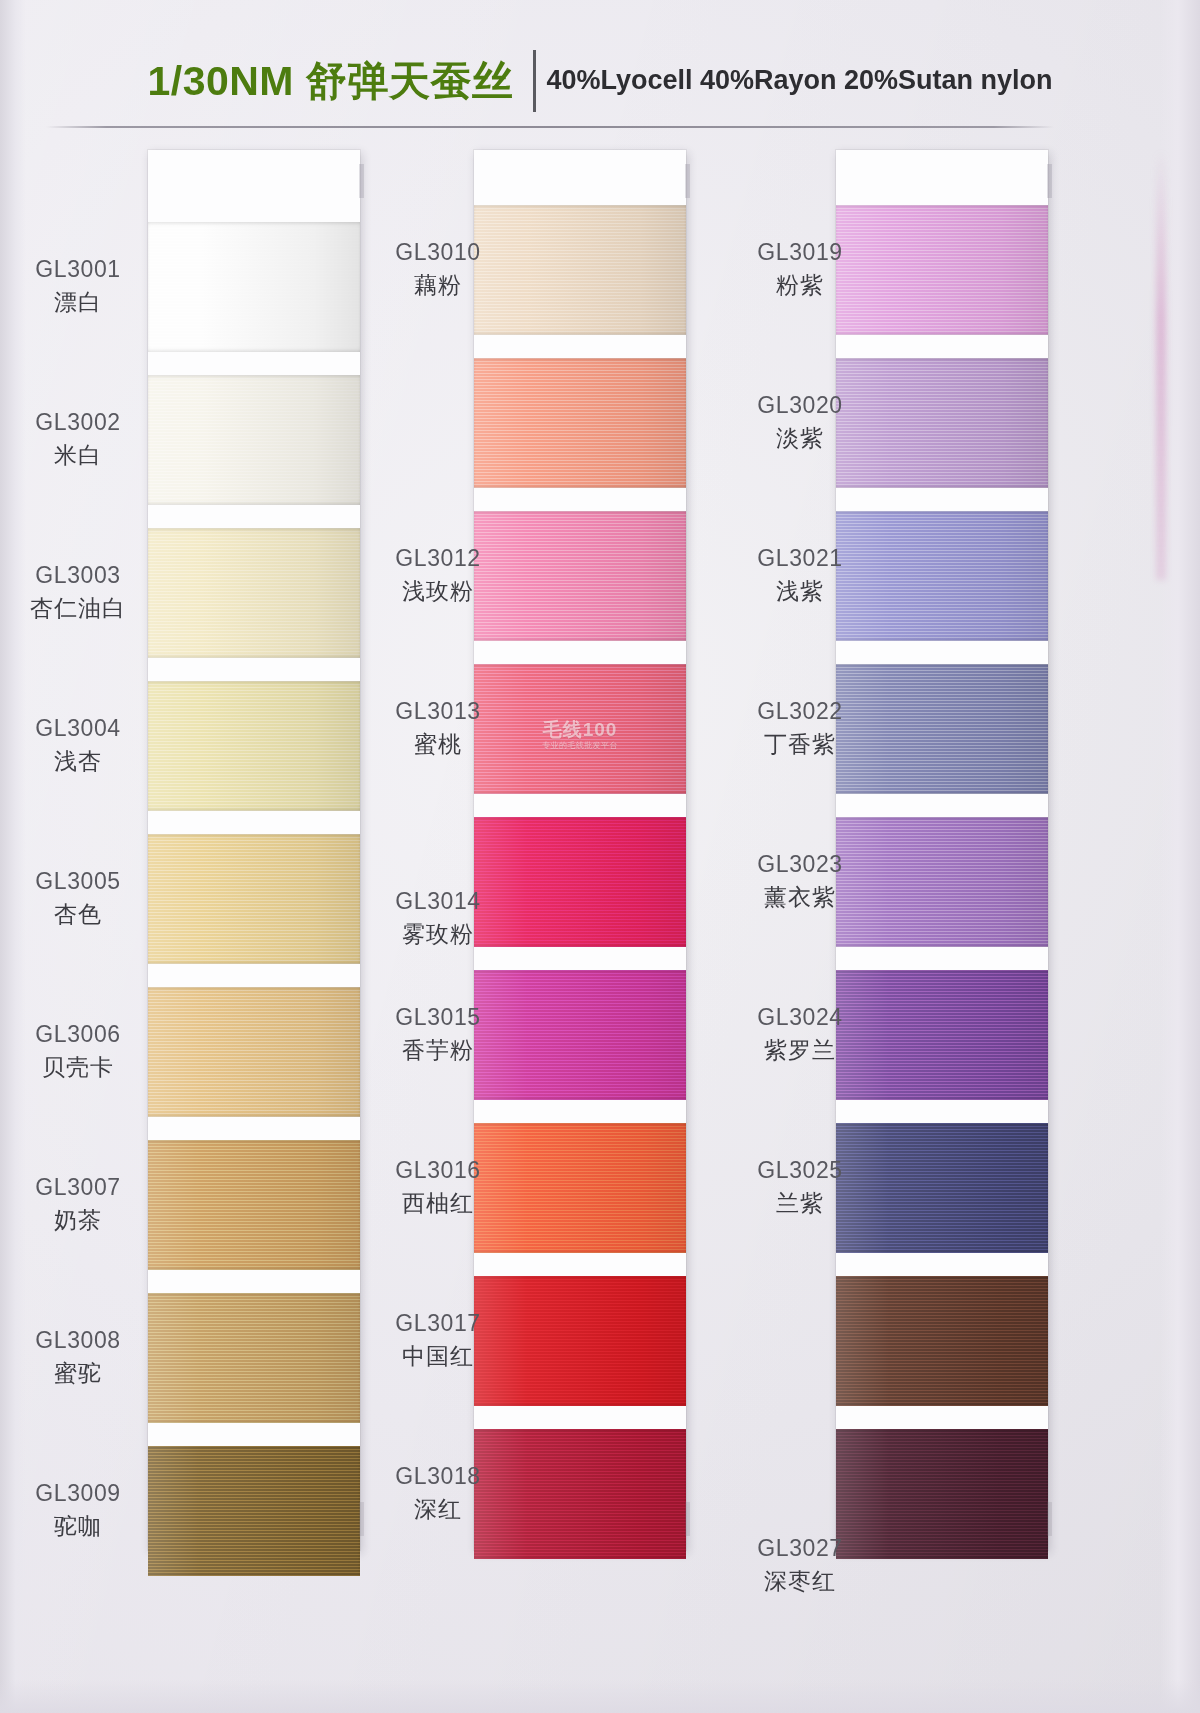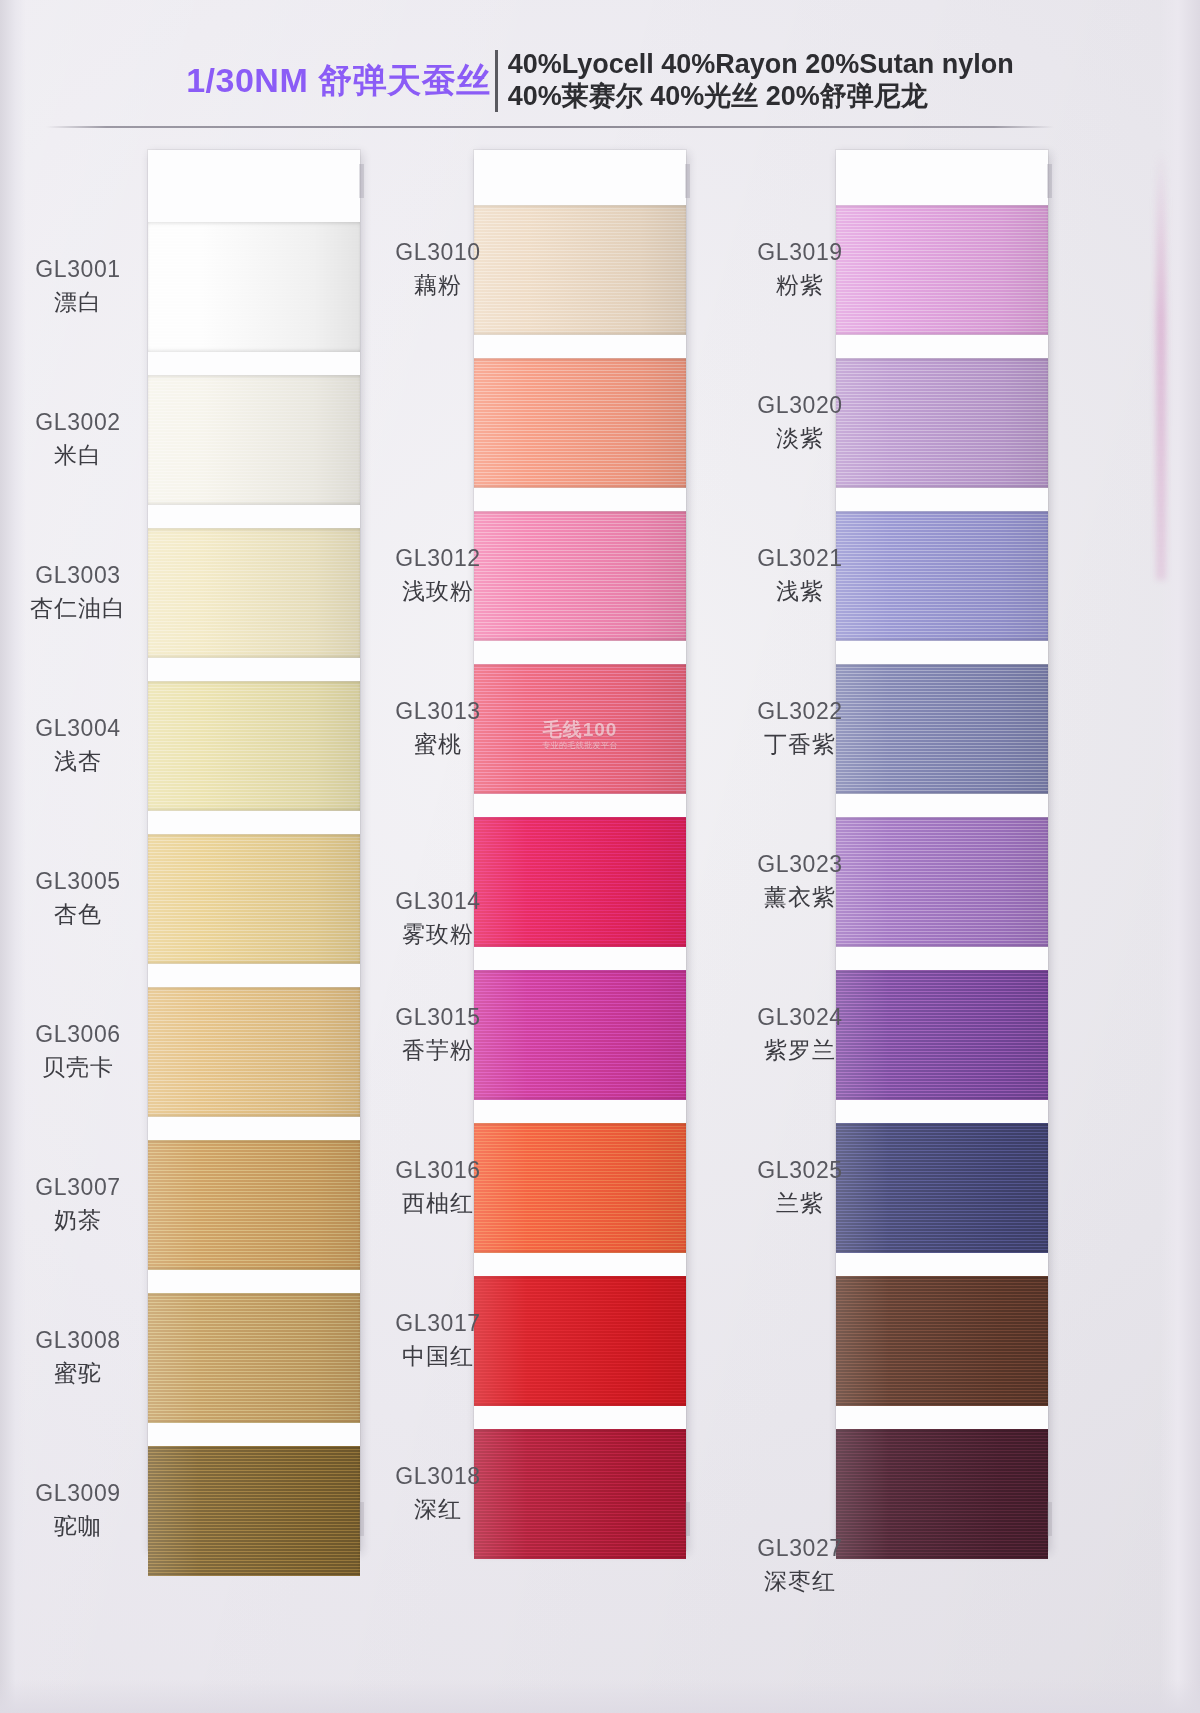--- a/index.html
+++ b/index.html
@@ -38,22 +38,22 @@
   }
 
   
   .header{
     position:absolute;left:0;top:40px;width:100%;height:82px;
   }
   .hdr-inner{
     display:flex;align-items:center;justify-content:center;gap:0;height:82px;
   }
   .hdr-title{
-    font-weight:bold;font-size:34px;letter-spacing:.5px;color:#8b5cf6;
-    white-space:nowrap;padding-right:4px;
+    font-weight:bold;font-size:41px;letter-spacing:.5px;color:#4d7c0f;
+    white-space:nowrap;padding-right:20px;
   }
   .hdr-divider{
     width:3px;height:62px;background:#5a5a60;margin:0 10px 0 0;
   }
   .hdr-comp{
     display:flex;flex-direction:column;justify-content:center;
     font-weight:bold;color:#2d2d31;white-space:nowrap;
   }
   .hdr-comp .line1{font-size:27px;letter-spacing:0px;line-height:1.18;}
   .hdr-comp .line2{font-size:27px;letter-spacing:0px;line-height:1.18;}
@@ -126,21 +126,20 @@
 <div class="edge-right"></div>
 <div class="edge-bottom"></div>
 <div class="pink-streak"></div>
 
 <div class="header">
   <div class="hdr-inner">
     <div class="hdr-title">1/30NM 舒弹天蚕丝</div>
     <div class="hdr-divider"></div>
     <div class="hdr-comp">
       <div class="line1">40%Lyocell 40%Rayon 20%Sutan nylon</div>
-      <div class="line2">40%莱赛尔   40%光丝   20%舒弹尼龙</div>
     </div>
   </div>
 </div>
 <div class="hdr-rule"></div>
 
 <div id="columns-root">
     <div class="col col-1" style="left: 148px;">
       <div class="swatch" style="top: 72px; height: 130px; background-color: rgb(253, 253, 253);">
         <div class="sheen"></div>
       </div>

